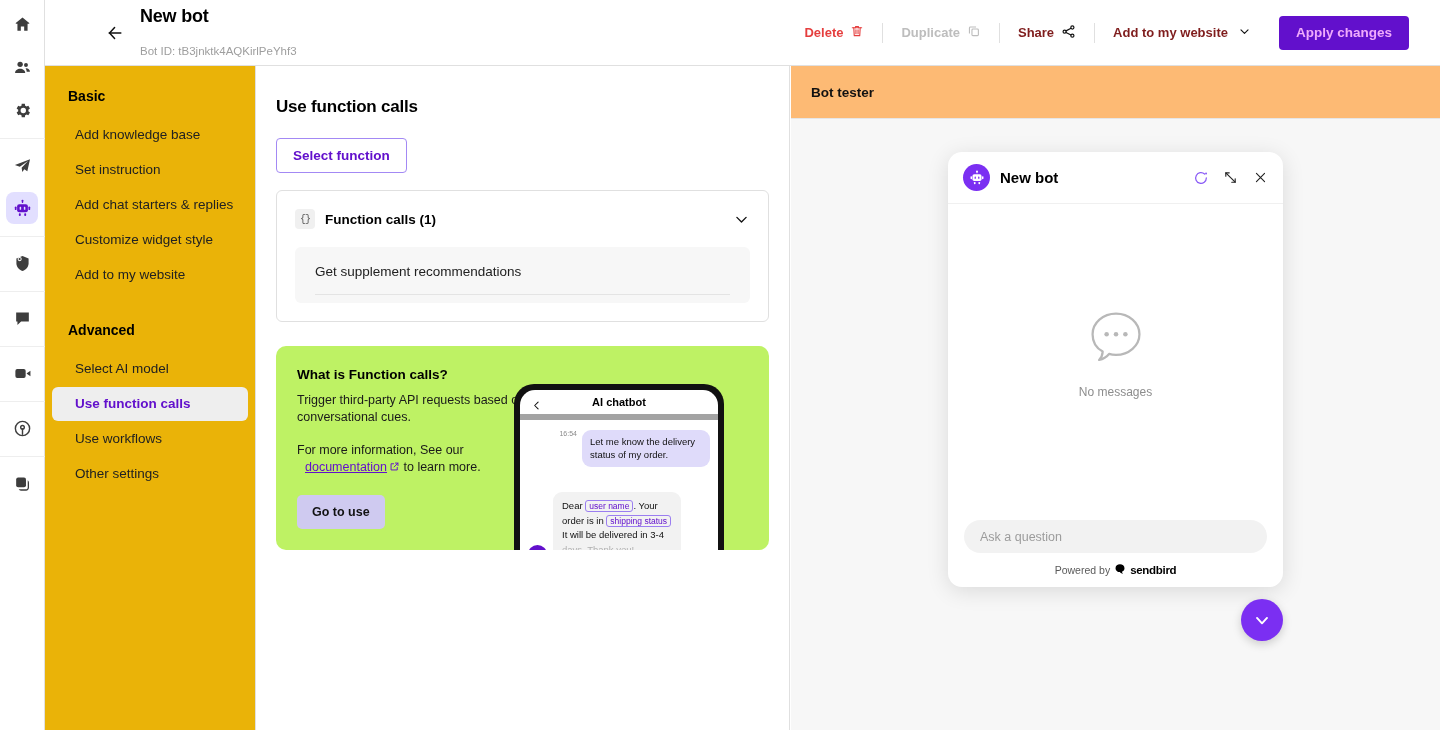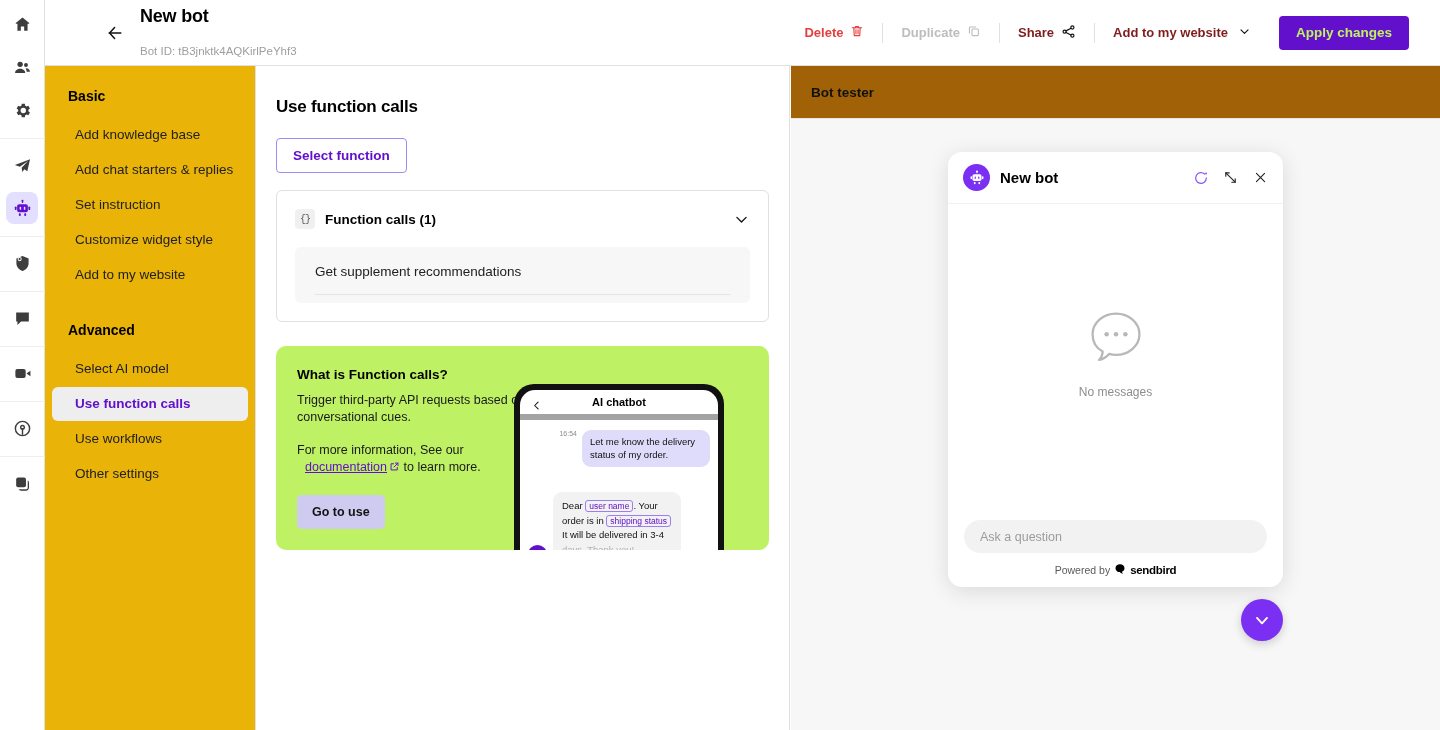--- a/index.html
+++ b/index.html
@@ -50,21 +50,21 @@
     display:flex; align-items:center; gap:7px; font-size:13px; font-weight:600;
     padding: 7px 14px; border-radius:4px; cursor:pointer; white-space:nowrap;
   }
   .tb-btn.delete { color:#E53E3E; }
   .tb-btn.delete svg path, .tb-btn.delete svg rect { stroke:#E53E3E; }
   .tb-btn.disabled { color:#bdbdbd; cursor:default; }
   .tb-btn.disabled svg path, .tb-btn.disabled svg rect { stroke:#bdbdbd; }
   .tb-btn.plain { color:#7f1d1d; }
   .tb-divider { width:1px; height:20px; background:#e0e0e0; margin: 0 4px; }
   .tb-apply {
-    background:#6210CC; color:#bef264; font-size:13.5px; font-weight:700;
+    background:#6210CC; color:#f0abfc; font-size:13.5px; font-weight:700;
     padding: 10px 17px; border-radius:4px; cursor:pointer; margin-left: 14px;
     line-height: 14px;
   }
   .chev-sm { margin-left:3px; }
 
   
   .leftnav {
     position:absolute; left:45px; top:66px; width:211px; height:664px;
     background:#eab308; border-right:1px solid #e0e0e0; padding-top: 22px;
   }
@@ -161,21 +161,21 @@
   }
   .tok {
     border:1px solid #9B7EF0; color:#6210CC; border-radius:3px;
     padding: 0px 3px; font-size:8.5px; white-space:nowrap;
   }
   .fade-line { color:#b0b0b0; }
 
   
   .tester-head {
     position:absolute; left:791px; top:66px; width:649px; height:53px;
-    background:#a16207; border-bottom:1px solid #e6e6e6;
+    background:#fdba74; border-bottom:1px solid #e6e6e6;
     display:flex; align-items:center; padding-left:20px;
   }
   .tester-head-label { font-size:13.5px; font-weight:700; color:#111; }
   .tester-body {
     position:absolute; left:791px; top:119px; width:649px; height:611px;
     background:#F7F7F7;
   }
 
   .widget {
     position:absolute; left:157px; top:33px; width:335px; height:435px;
@@ -353,22 +353,22 @@
             </svg>
         </span>
       </div>
       <div class="tb-apply">Apply changes</div>
     </div>
   </div>
 
   <div class="leftnav">
     <div class="nav-group-title">Basic</div>
     <div class="nav-item">Add knowledge base</div>
+    <div class="nav-item">Set instruction</div>
     <div class="nav-item">Add chat starters &amp; replies</div>
-    <div class="nav-item">Set instruction</div>
     <div class="nav-item">Customize widget style</div>
     <div class="nav-item">Add to my website</div>
 
     <div class="nav-group-title second">Advanced</div>
     <div class="nav-item">Select AI model</div>
     <div class="nav-item active">Use function calls</div>
     <div class="nav-item">Use workflows</div>
     <div class="nav-item">Other settings</div>
   </div>
 

